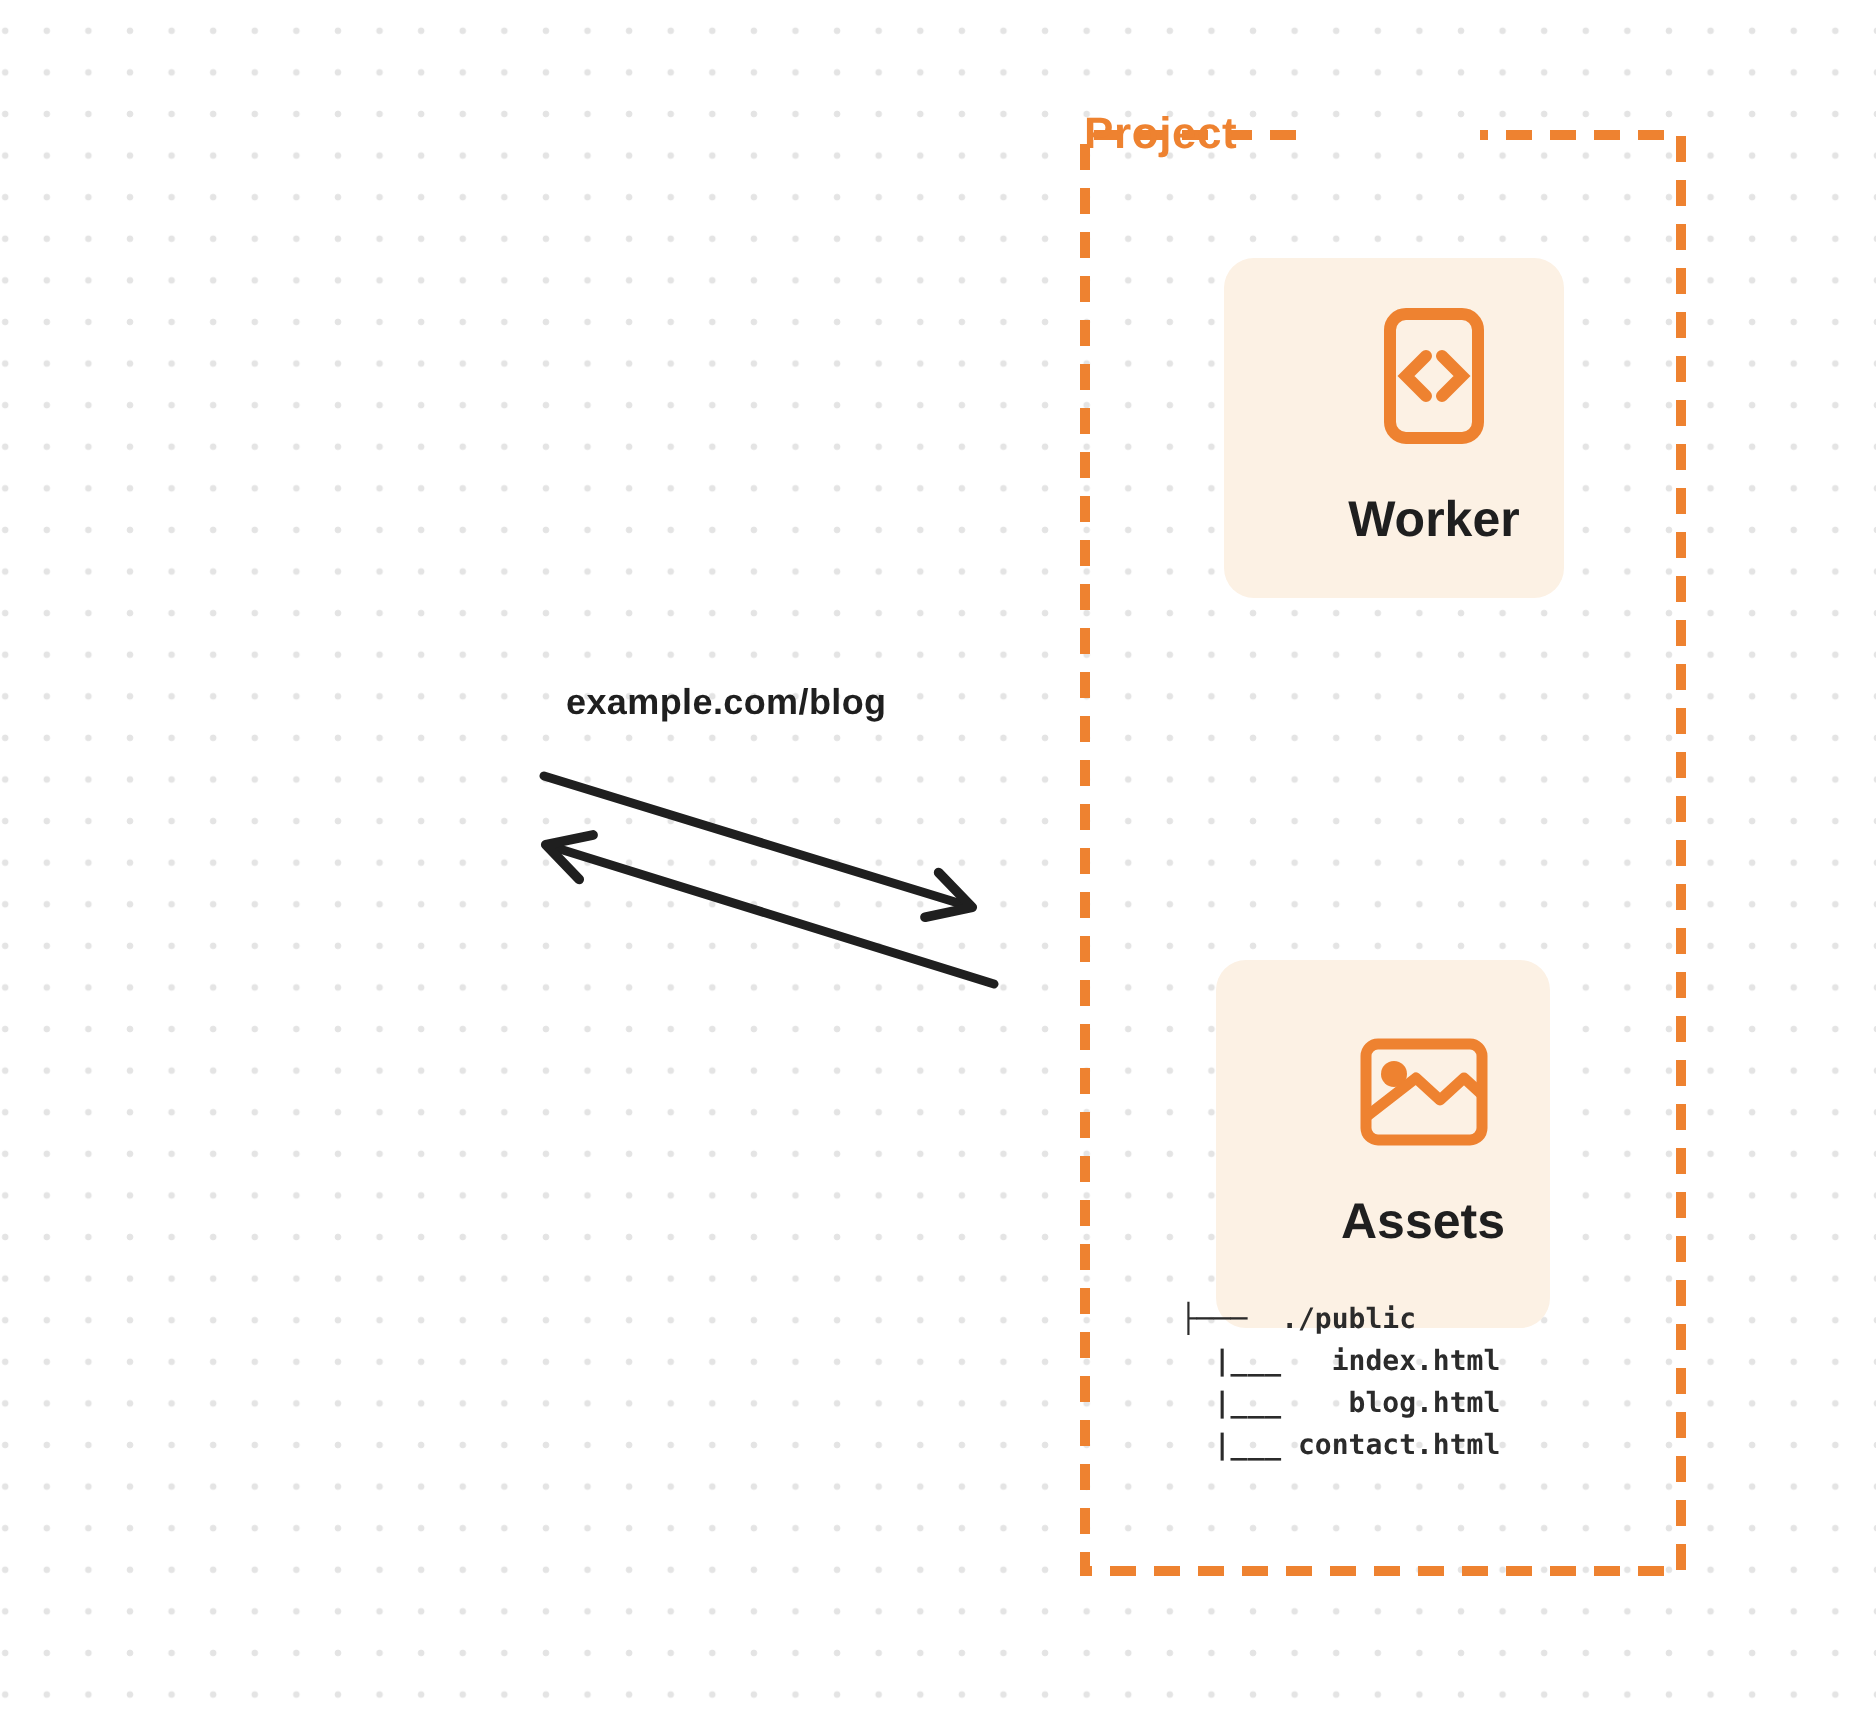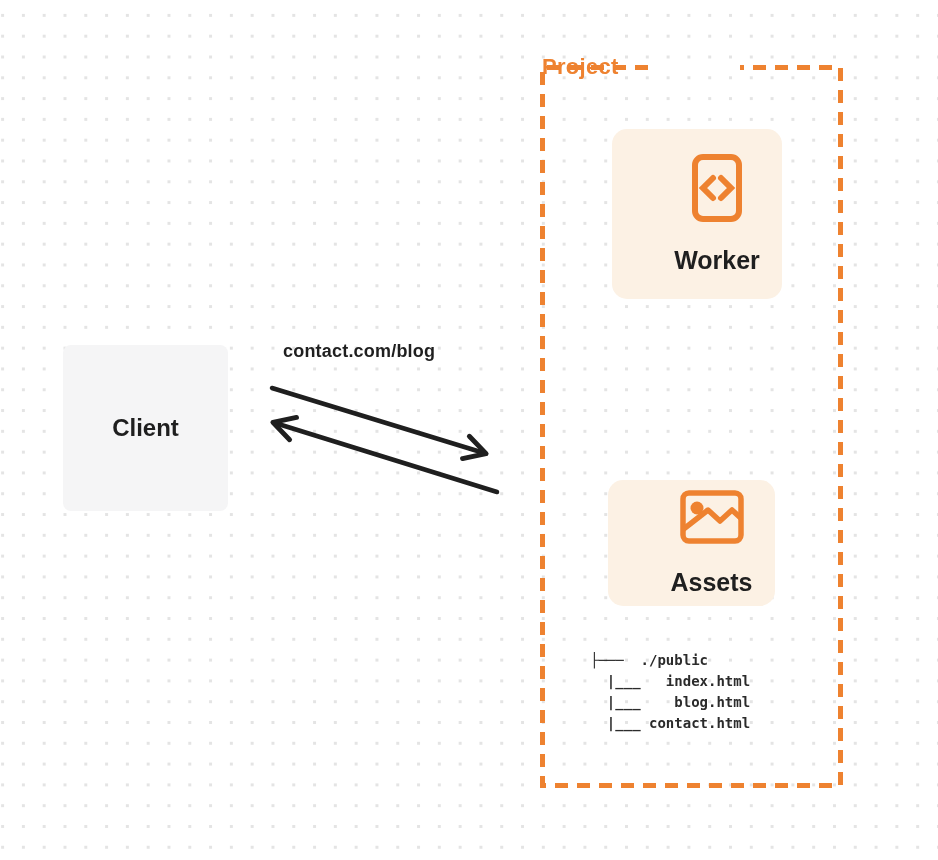--- a/index.html
+++ b/index.html
@@ -36,21 +36,21 @@
   }
 
   .card{
     position:absolute;border-radius:15px;
     display:flex;flex-direction:column;align-items:center;justify-content:center;
   }
   .card.cream{background:var(--card_cream);padding-left:40px;}
   .card.gray{background:var(--card_gray);border-radius:8px;}
   .card-label{color:var(--ink);font-weight:700;font-size:25px;}
   #worker-card{left:612px;top:129px;width:170px;height:170px;gap:24px;}
-  #assets-card{left:608px;top:480px;width:167px;height:126px;gap:24px;}
+  #assets-card{left:608px;top:480px;width:167px;height:184px;gap:24px;}
   #client-card{left:63px;top:345px;width:165px;height:166px;}
   #client-card .card-label{font-size:24px;}
 
   .request-label{
     position:absolute;left:283px;top:341px;
     color:var(--ink);font-weight:700;font-size:18px;letter-spacing:.2px;
   }
 
   .file-tree{
     position:absolute;left:590px;top:650px;
@@ -102,19 +102,16 @@
       <path d="M1 41 L28 20 L40 31 L52 20 L64 31" fill="none" stroke="var(--orange)" stroke-width="5.5" stroke-linecap="round" stroke-linejoin="round" clip-path="url(#imgClip)"></path>
     </svg>
     <div class="card-label">Assets</div>
   </div>
 
   <pre class="file-tree">├───  ./public
   |___   index.html
   |___    blog.html
   |___ contact.html</pre>
 
-  <div class="card gray" id="client-card">
-    <div class="card-label">Client</div>
-  </div>
 
-  <div class="request-label">contact.com/blog</div>
+  <div class="request-label">example.com/blog</div>
 
 </div>
 
 </body></html>

